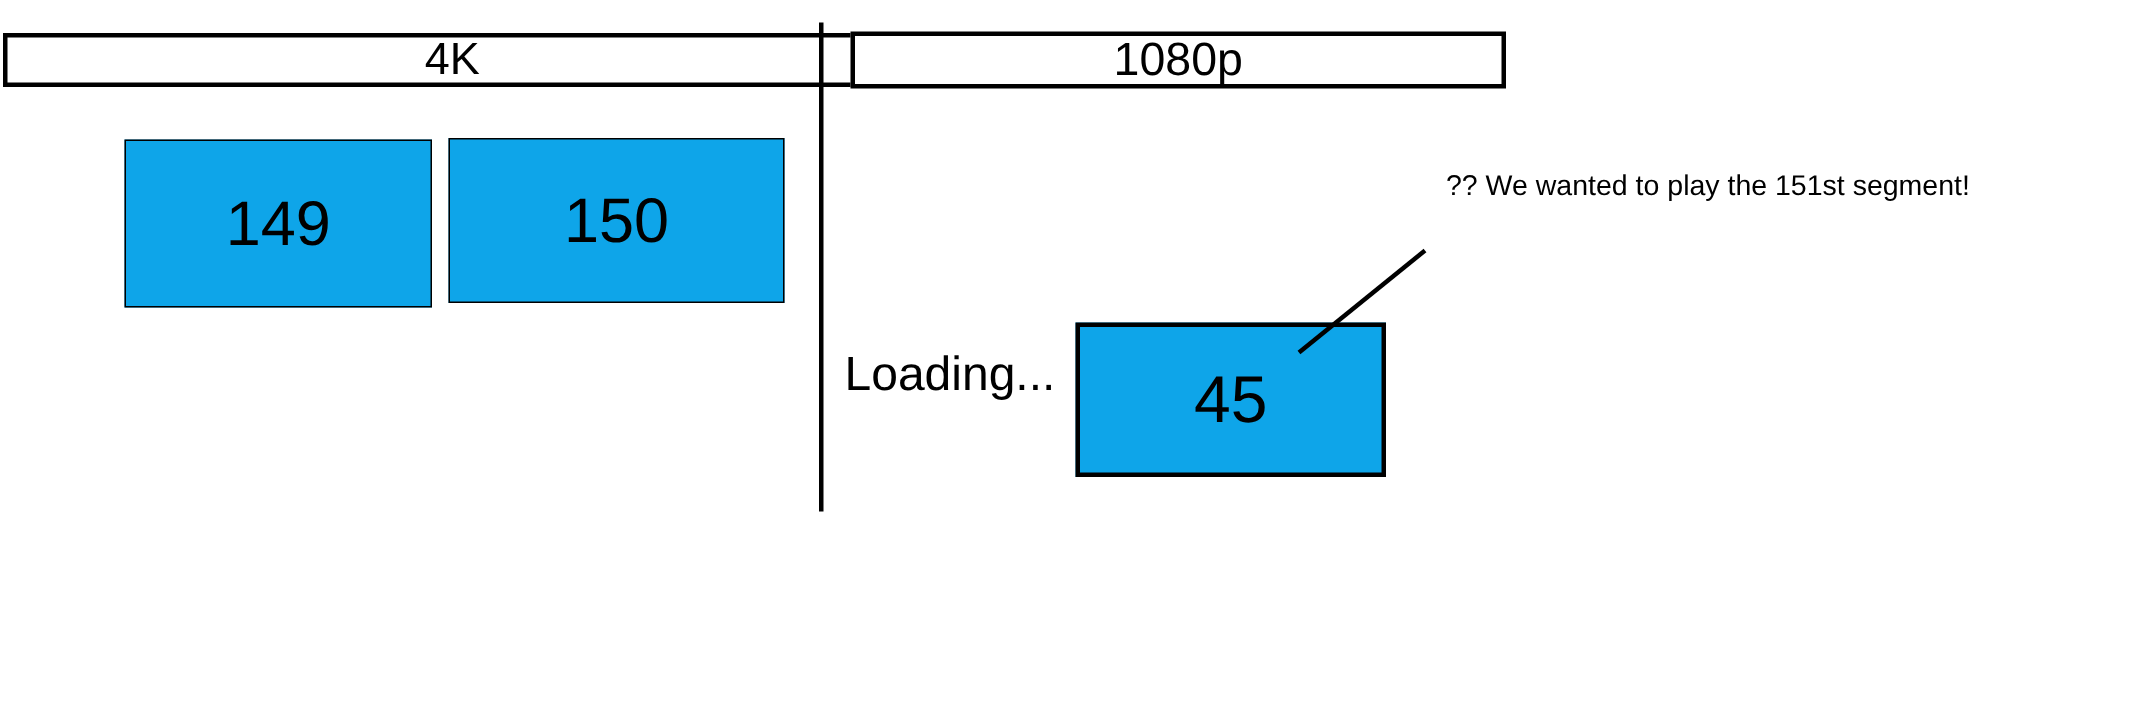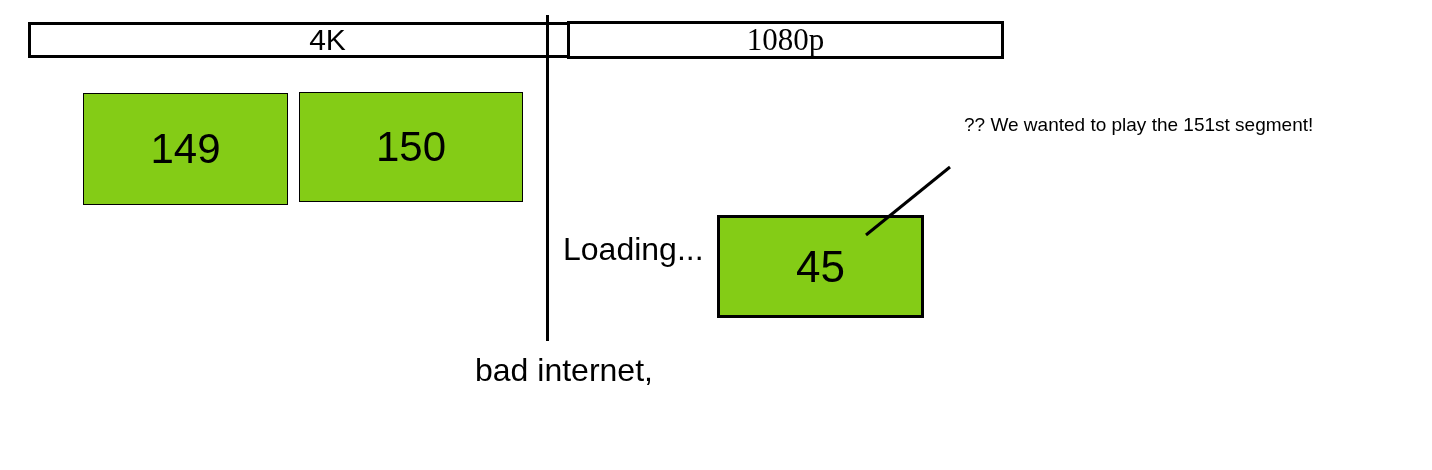--- a/index.html
+++ b/index.html
@@ -8,36 +8,36 @@
     position: relative;
     width: 1432px;
     height: 470px;
     font-family: "Liberation Sans", sans-serif;
     color: #000000;
     overflow: hidden;
   }
   .box {
     position: absolute;
     border: 1.6px solid #000000;
-    background: #84cc16;
+    background: #0ea5e9;
     display: flex;
     align-items: center;
     justify-content: center;
   }
   .quality-bar {
     position: absolute;
     border: 3px solid #000000;
     background: #ffffff;
     display: flex;
     align-items: center;
     justify-content: center;
     font-size: 30px;
   }
-  .bar-4k   { left: 28px;  top: 22px; width: 599px; height: 36px; }
-  .bar-1080 { left: 567px; top: 21px; width: 437px; height: 38px; font-size: 31px; font-family: Liberation Serif, serif; }
+  .bar-4k   { left: 2px;  top: 22px; width: 599px; height: 36px; }
+  .bar-1080 { left: 567px; top: 21px; width: 437px; height: 38px; font-size: 31px; }
   .seg { font-size: 42px; }
   .seg-149 { left: 83px;  top: 93px;  width: 205px; height: 112px; }
   .seg-150 { left: 299px; top: 92px;  width: 224px; height: 110px; }
   .seg-45  { left: 717px; top: 215px; width: 207px; height: 103px; border-width: 3px; font-size: 44px; }
   .divider {
     position: absolute;
     left: 546px; top: 15px;
     width: 3px; height: 326px;
     background: #000000;
   }
@@ -92,14 +92,13 @@
   <span>45</span>
 </div>
 
 <svg class="pointer-svg" viewBox="0 0 1432 470" xmlns="http://www.w3.org/2000/svg" aria-hidden="true">
   <line x1="866" y1="235" x2="950" y2="167" stroke="#000000" stroke-width="3"></line>
 </svg>
 
 <div class="annotation-text">?? We wanted to play the 151st segment!</div>
 
 <div class="caption">
-  <div>bad internet,</div>
 </div>
 
 </body></html>

